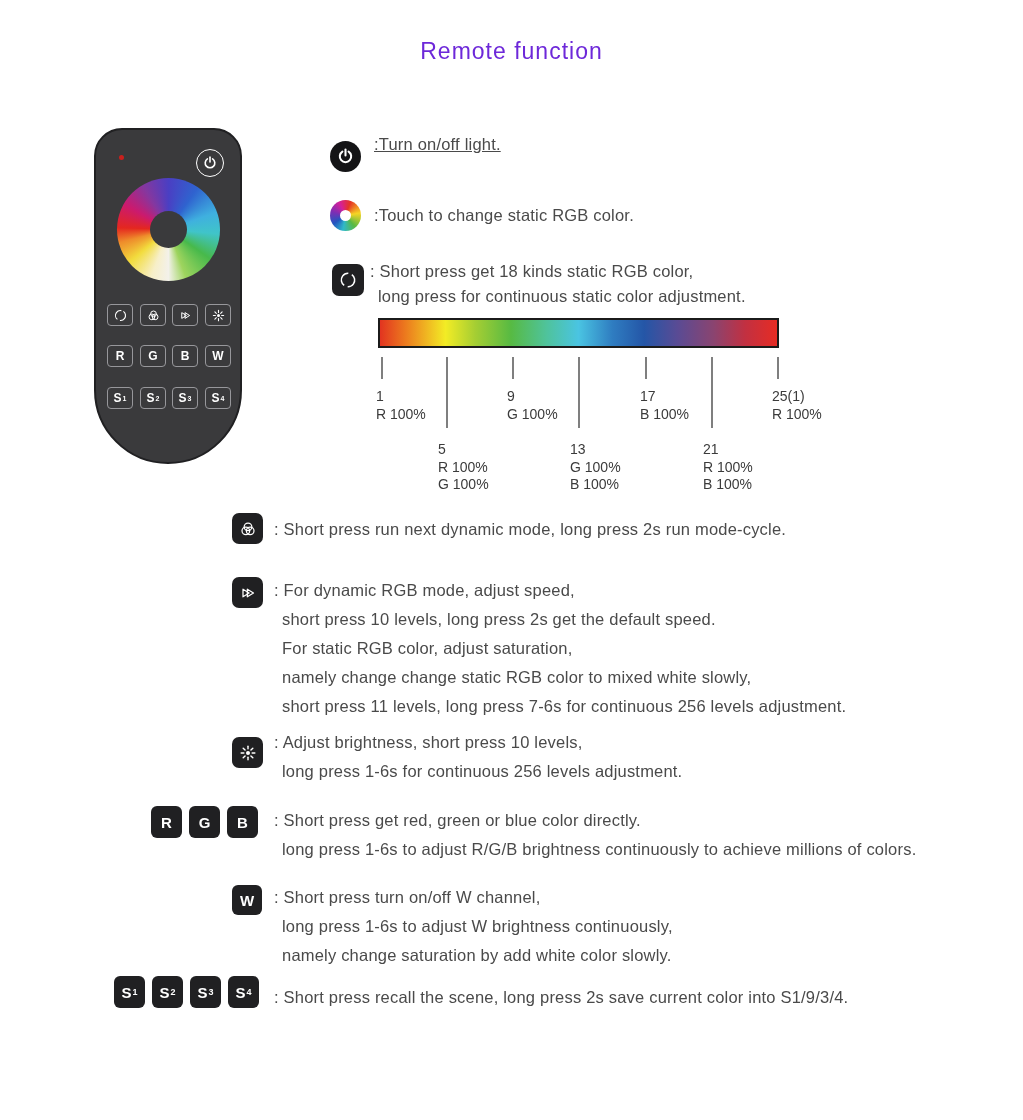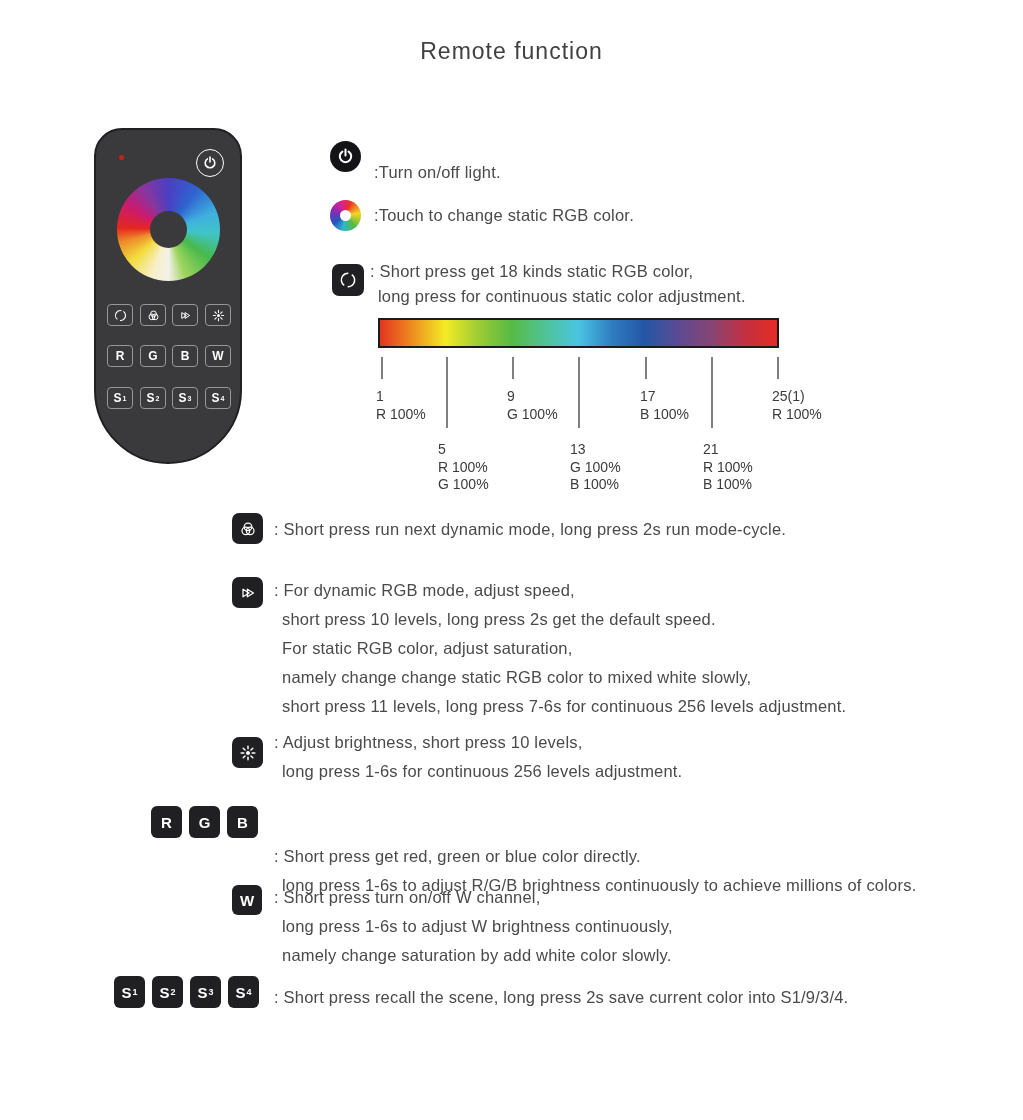--- a/index.html
+++ b/index.html
@@ -1,19 +1,19 @@
 <!DOCTYPE html>
 <html><head>
 <meta charset="utf-8">
 <style>
   html,body{margin:0;padding:0;background:#fff;}
   .page{position:relative;width:1023px;height:1120px;background:#ffffff;
         font-family:"Liberation Sans",sans-serif;color:#484848;overflow:hidden;}
   .title{position:absolute;top:38px;left:0;width:100%;text-align:center;
-         font-size:23px;letter-spacing:1px;color:#404040;font-weight:500;}
+         font-size:23px;letter-spacing:1px;color:#6d28d9;font-weight:500;}
   
   .remote{position:absolute;left:94px;top:128px;width:148px;height:336px;
           background:#3a3a3c;border:2px solid #202022;border-radius:28px 28px 74px 74px;
           box-sizing:border-box;}
   .led{position:absolute;left:23px;top:25px;width:5px;height:5px;border-radius:50%;background:#c9201d;}
   .rpwr{position:absolute;left:100px;top:19px;width:28px;height:28px;border:1.6px solid #fff;
         border-radius:50%;display:flex;align-items:center;justify-content:center;box-sizing:border-box;}
   .rwheel{position:absolute;left:21px;top:48px;width:103px;height:103px;border-radius:50%;
           background:conic-gradient(from 0deg,#4a3fc3 0deg,#2f63cf 35deg,#3fb0df 70deg,#40c4c9 95deg,
           #47b94b 125deg,#9ed45e 160deg,#f3f1ea 180deg,#f7efc8 200deg,#f2dc3d 230deg,#ee8c2b 255deg,
@@ -133,21 +133,21 @@
         <sub>4</sub>
       </div>
   </div>
 
   <div class="ic circ" style="left:330px;top:141px;width:31px;height:31px;">
     <svg class="g" width="19" height="19" viewBox="0 0 24 24">
       <path d="M12 3.2 v7.4" stroke-width="2.6" stroke-linecap="round"></path>
       <path d="M8.1 5.9 a7.2 7.2 0 1 0 7.8 0" stroke-width="2.6" stroke-linecap="round"></path>
     </svg>
   </div>
-  <div class="txt lh21" style="left:374px;top:162px;">:Turn on/off light.</div>
+  <div class="txt lh21" style="left:374px;top:134px;text-decoration:underline;">:Turn on/off light.</div>
 
   <div class="ic" style="left:330px;top:200px;width:31px;height:31px;border-radius:50%;
        background:conic-gradient(from 20deg,#e53326 0deg,#f6d424 60deg,#58b944 120deg,#2fb9c9 170deg,#2356c0 215deg,#7b2fb4 265deg,#d5209a 315deg,#e53326 360deg);">
     <div style="position:absolute;inset:10px;background:#fff;border-radius:50%;"></div>
   </div>
   <div class="txt lh21" style="left:374px;top:205px;">:Touch to change static RGB color.</div>
 
   <div class="ic blk" style="left:332px;top:264px;width:32px;height:32px;">
     <svg class="g" width="20" height="20" viewBox="0 0 24 24">
       <circle cx="12" cy="12" r="8" stroke-width="1.8" pathLength="100" stroke-dasharray="41 9" transform="rotate(-55 12 12)"></circle>
@@ -259,21 +259,21 @@
 
   <div class="key" style="left:151px;top:806px;width:31px;height:32px;">
       <span>R</span>
     </div>
   <div class="key" style="left:189px;top:806px;width:31px;height:32px;">
       <span>G</span>
     </div>
   <div class="key" style="left:227px;top:806px;width:31px;height:32px;">
       <span>B</span>
     </div>
-  <div class="txt" style="left:274px;top:842px;">
+  <div class="txt" style="left:274px;top:806px;">
     <div>: Short press get red, green or blue color directly.</div>
     <div style="padding-left:8px;">long press 1-6s to adjust R/G/B brightness continuously to achieve millions of colors.</div>
   </div>
 
   <div class="key" style="left:232px;top:885px;width:30px;height:30px;">
       <span>W</span>
     </div>
   <div class="txt" style="left:274px;top:883px;">
     <div>: Short press turn on/off W channel,</div>
     <div style="padding-left:8px;">long press 1-6s to adjust W brightness continuously,</div>

